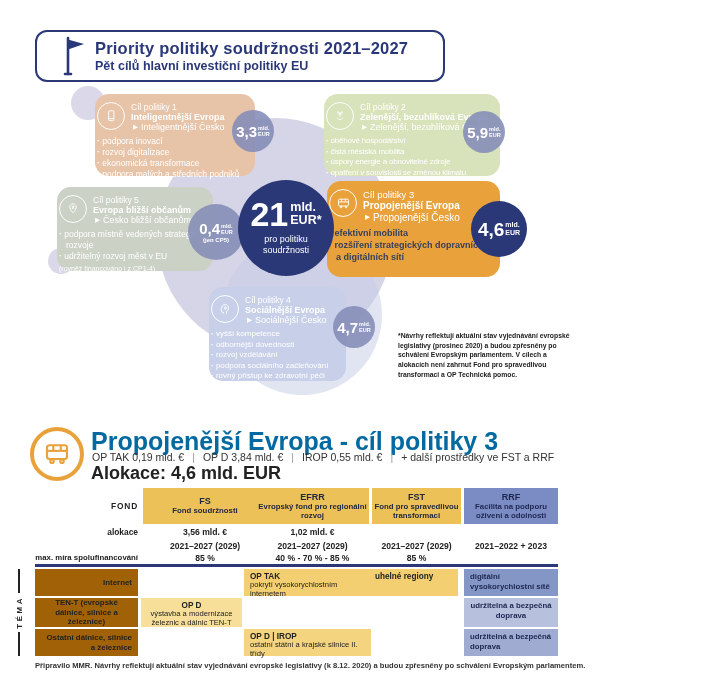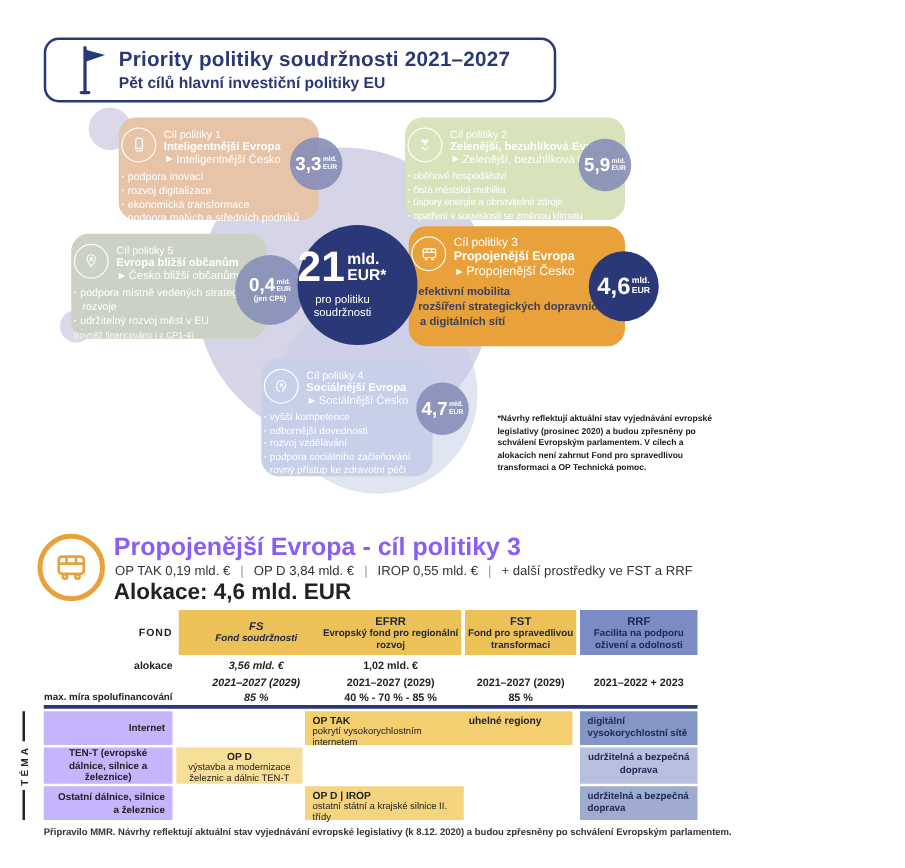--- a/index.html
+++ b/index.html
@@ -56,68 +56,68 @@
   .b2{left:463px;top:111px;width:42px;height:42px;}
   .b4{left:333px;top:306px;width:42px;height:42px;}
   .b5{left:188px;top:204px;width:56px;height:56px;}
   .b5 .bnote{font-size:6px;font-weight:bold;margin-top:1px;}
   .b3{left:471px;top:201px;width:56px;height:56px;background:#2b3878;}
   .b3 .bv{font-size:19px;}
   .b3 .bu{font-size:7px;}
 
   
   .center{position:absolute;left:238px;top:180px;width:96px;height:96px;border-radius:50%;
-          background:#2b3878;color:#fff;display:flex;flex-direction:column;
+          background:#2b3878;color:#fff;display:flex;flex-direction:column;align-items:center;
           justify-content:center;text-align:center;}
   .amount{display:flex;align-items:flex-start;gap:2px;}
   .amount .num{font-size:34px;font-weight:bold;line-height:.9;}
   .amount .units{display:flex;flex-direction:column;align-items:flex-start;font-weight:bold;
                  font-size:12.5px;line-height:1.05;margin-top:2px;}
   .center .cap{font-size:9px;margin-top:4px;width:72px;line-height:1.3;}
 
   
   .footnote{position:absolute;left:398px;top:331px;width:174px;font-size:6.8px;font-weight:bold;
             color:#1a1a1a;line-height:1.42;}
 
   
   .sec-icn{position:absolute;left:30px;top:427px;width:54px;height:54px;border:4px solid #e9a23b;
            border-radius:50%;box-sizing:border-box;display:flex;align-items:center;
            justify-content:center;color:#e9a23b;background:#fff;}
-  .sec-title{position:absolute;left:91px;top:427px;font-size:20px;font-weight:bold;color:#8b5cf6;}
+  .sec-title{position:absolute;left:91px;top:427px;font-size:25px;font-weight:bold;color:#0369a1;}
   .sec-sub{position:absolute;left:92px;top:451px;font-size:10.5px;color:#333;display:flex;gap:8px;
            align-items:center;white-space:nowrap;}
   .sec-sub .sep{color:#9a9a9a;}
   .sec-alloc{position:absolute;left:91px;top:463px;font-size:18px;font-weight:bold;color:#222;}
 
   
   .flab{position:absolute;left:18px;width:120px;text-align:right;font-weight:bold;color:#222;
         font-size:8.4px;white-space:nowrap;}
   .fond-lab{top:501px;letter-spacing:.8px;}
   .alok-lab{top:527px;}
   .max-lab{top:553px;font-size:7.8px;}
   .fh{position:absolute;top:488px;height:36px;display:flex;flex-direction:column;align-items:center;
       justify-content:center;text-align:center;background:#ecc158;color:#22283f;}
   .fh .abbr{font-size:9px;font-weight:bold;}
   .fh .fname{font-size:7.8px;font-weight:bold;line-height:1.18;}
-  .col1{left:143px;width:124px;font-style:italic;} .col2{left:256px;width:113px;}
+  .col1{left:143px;width:124px;} .col2{left:256px;width:113px;}
   .col3{left:372px;width:89px;}  .col4{left:464px;width:94px;}
   .fh.col4{background:#7b8cc4;color:#1d2750;}
   .fv{position:absolute;text-align:center;font-size:8.6px;font-weight:bold;color:#222;}
   .rowA{top:527px;} .rowY{top:541px;} .rowM{top:553px;}
   .rule{position:absolute;left:35px;top:564px;width:523px;height:2.5px;background:#2b3878;}
 
   
   .tema{position:absolute;left:13px;top:569px;height:87px;width:12px;display:flex;
         flex-direction:column;align-items:center;}
   .tema .tline{width:1.5px;background:#222;flex:1;}
   .tema .tword{writing-mode:vertical-rl;transform:rotate(180deg);font-size:8px;font-weight:bold;
                letter-spacing:2.5px;color:#222;padding:3px 0;}
   .tc{position:absolute;left:35px;width:103px;box-sizing:border-box;padding:1px 6px;display:flex;
       align-items:center;justify-content:flex-end;text-align:right;font-size:7.9px;font-weight:bold;
-      color:#222;background:#c4b5fd;line-height:1.2;}
+      color:#222;background:#a16207;line-height:1.2;}
   .tr1{top:569px;height:27px;} .tr2{top:598px;height:29px;text-align:center;} .tr3{top:629px;height:27px;}
   .bc{position:absolute;box-sizing:border-box;padding:2.5px 6px;font-size:7.6px;color:#222;
       background:#f3cf72;line-height:1.18;}
   .bc .prog{font-weight:bold;font-size:8.2px;margin-top:36px;}
   .bc1{left:244px;width:214px;} .bc1 .desc{width:120px;display:block;}
   .bc1 .unote{position:absolute;left:131px;top:3px;font-weight:bold;font-size:8.2px;}
   .bc2{left:141px;width:101px;background:#f7de99;}
   .bc3{left:244px;width:127px;background:#f4d47f;}
   .rc{position:absolute;left:464px;width:94px;box-sizing:border-box;padding:3px 6px;font-size:7.8px;
       font-weight:bold;color:#1d2750;line-height:1.22;}

